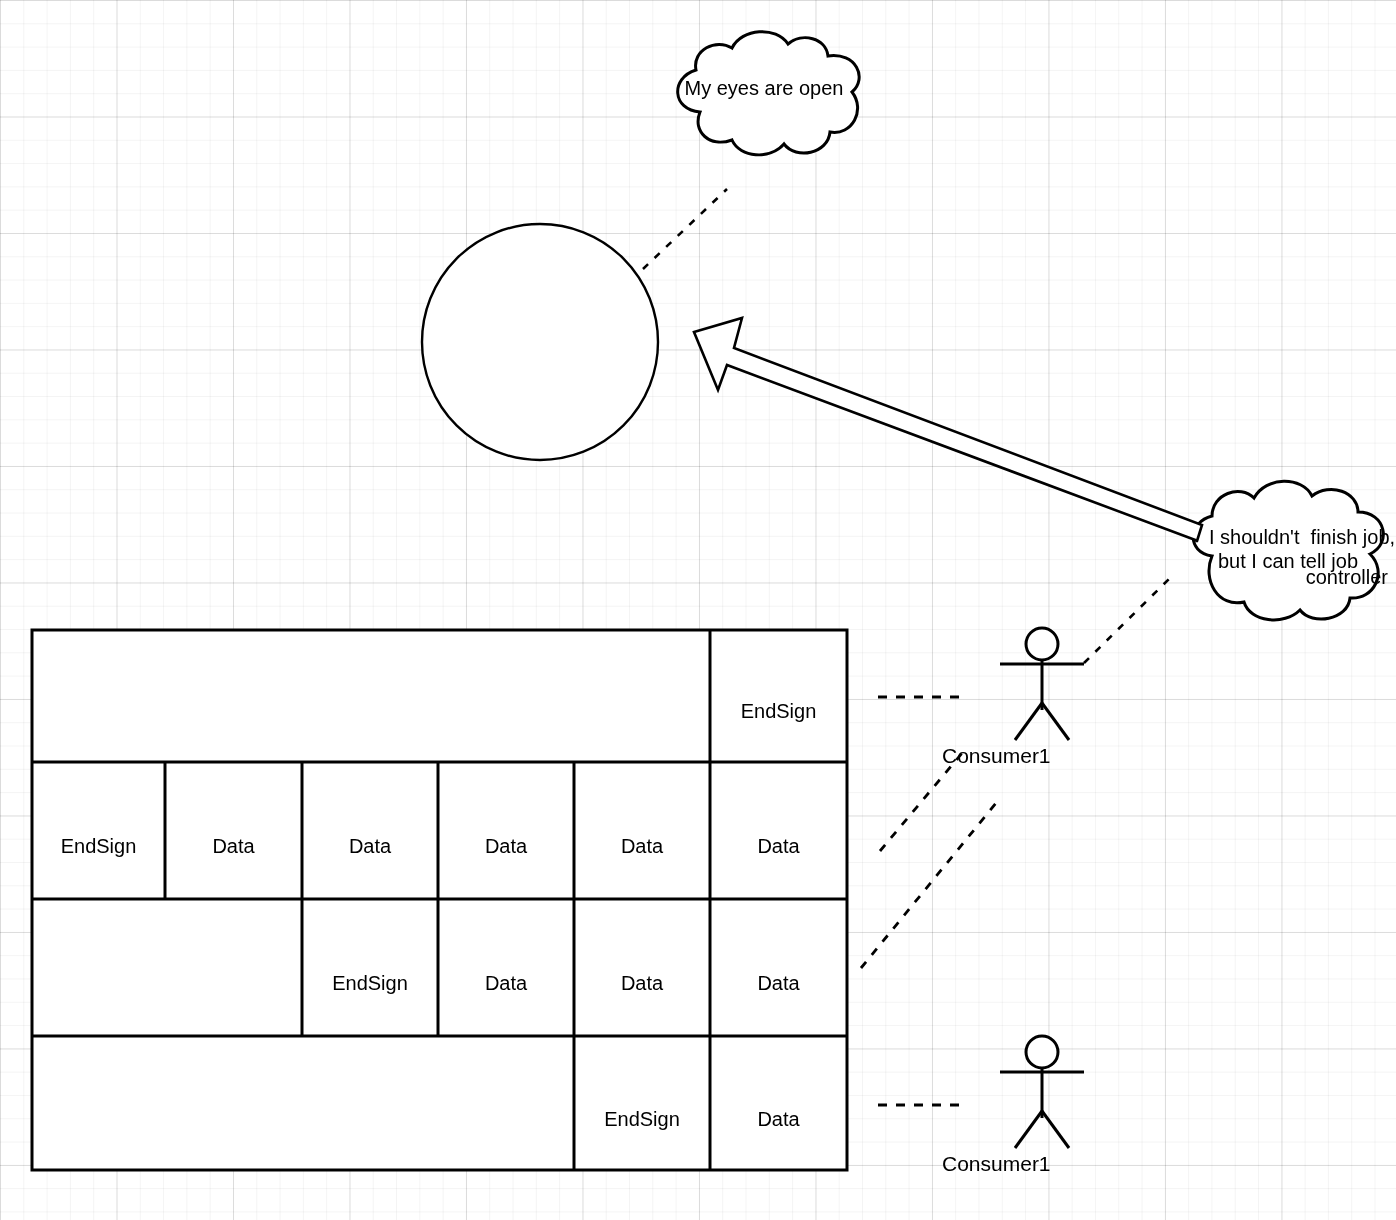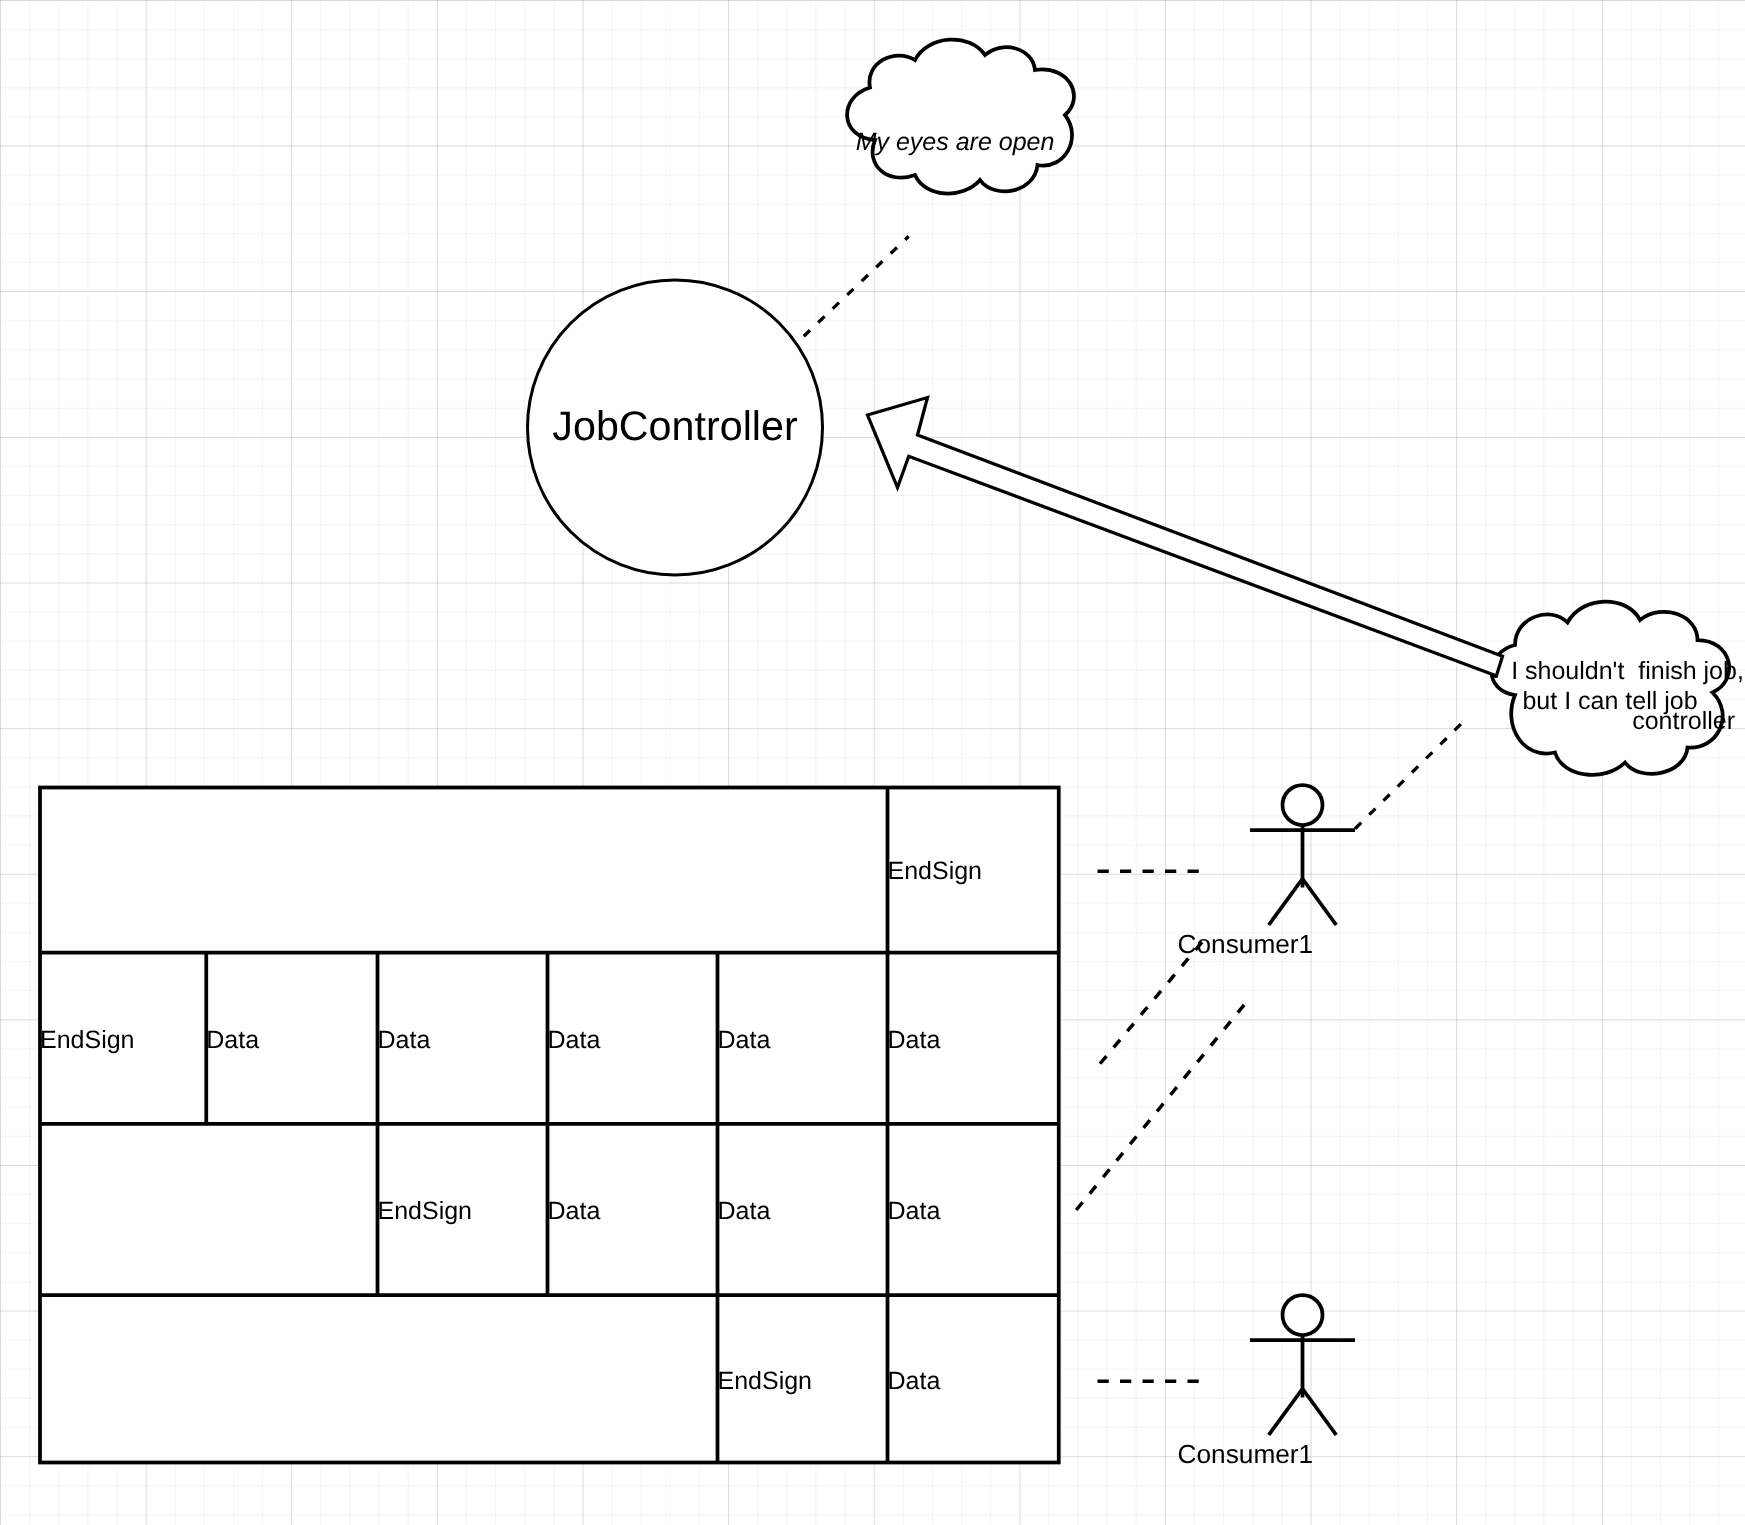--- a/index.html
+++ b/index.html
@@ -40,21 +40,22 @@
     color: #000000;
     white-space: pre;
     line-height: 1.18;
   }
   .cloud-text {
     font-size: 20px;
     text-align: center;
   }
   .cell-text {
     font-size: 20px;
-    text-align: left;
+    text-align: center;
+    margin-top: 14px;
   }
   .circle-text {
     font-size: 33px;
     text-align: center;
   }
   .actor-text {
     font-size: 21px;
     text-align: left;
   }
 </style>
@@ -140,23 +141,22 @@
 
     <g>
       <circle cx="1042" cy="1052" r="16" fill="#ffffff" stroke="#000000" stroke-width="3"></circle>
       <line x1="1042" y1="1068" x2="1042" y2="1118" stroke="#000000" stroke-width="3"></line>
       <line x1="1000" y1="1072" x2="1084" y2="1072" stroke="#000000" stroke-width="3"></line>
       <line x1="1042" y1="1111" x2="1015" y2="1148" stroke="#000000" stroke-width="3"></line>
       <line x1="1042" y1="1111" x2="1069" y2="1148" stroke="#000000" stroke-width="3"></line>
     </g>
   </svg>
 
-  <div class="lbl circle-text" style="left:390px; top:322px; width:300px;">JobController</div>
 
-  <div class="lbl cloud-text" style="left:664px; top:103px; width:200px;font-style:italic;">My eyes are open</div>
+  <div class="lbl cloud-text" style="left:664px; top:77px; width:200px;">My eyes are open</div>
 
   <div class="lbl cloud-text" style="left:1188px; top:526px; width:200px;margin-left:14px;">I shouldn't  finish job,</div>
   <div class="lbl cloud-text" style="left:1188px; top:550px; width:200px;">but I can tell job</div>
   <div class="lbl cloud-text" style="left:1188px; top:566px; width:200px;text-align:right;">controller</div>
 
   <div class="lbl actor-text" style="left:942px; top:744px; width:200px;">Consumer1</div>
   <div class="lbl actor-text" style="left:942px; top:1152px; width:200px;">Consumer1</div>
 
   <div class="lbl cell-text" style="left:710px; top:686px; width:137px;">EndSign</div>
 

